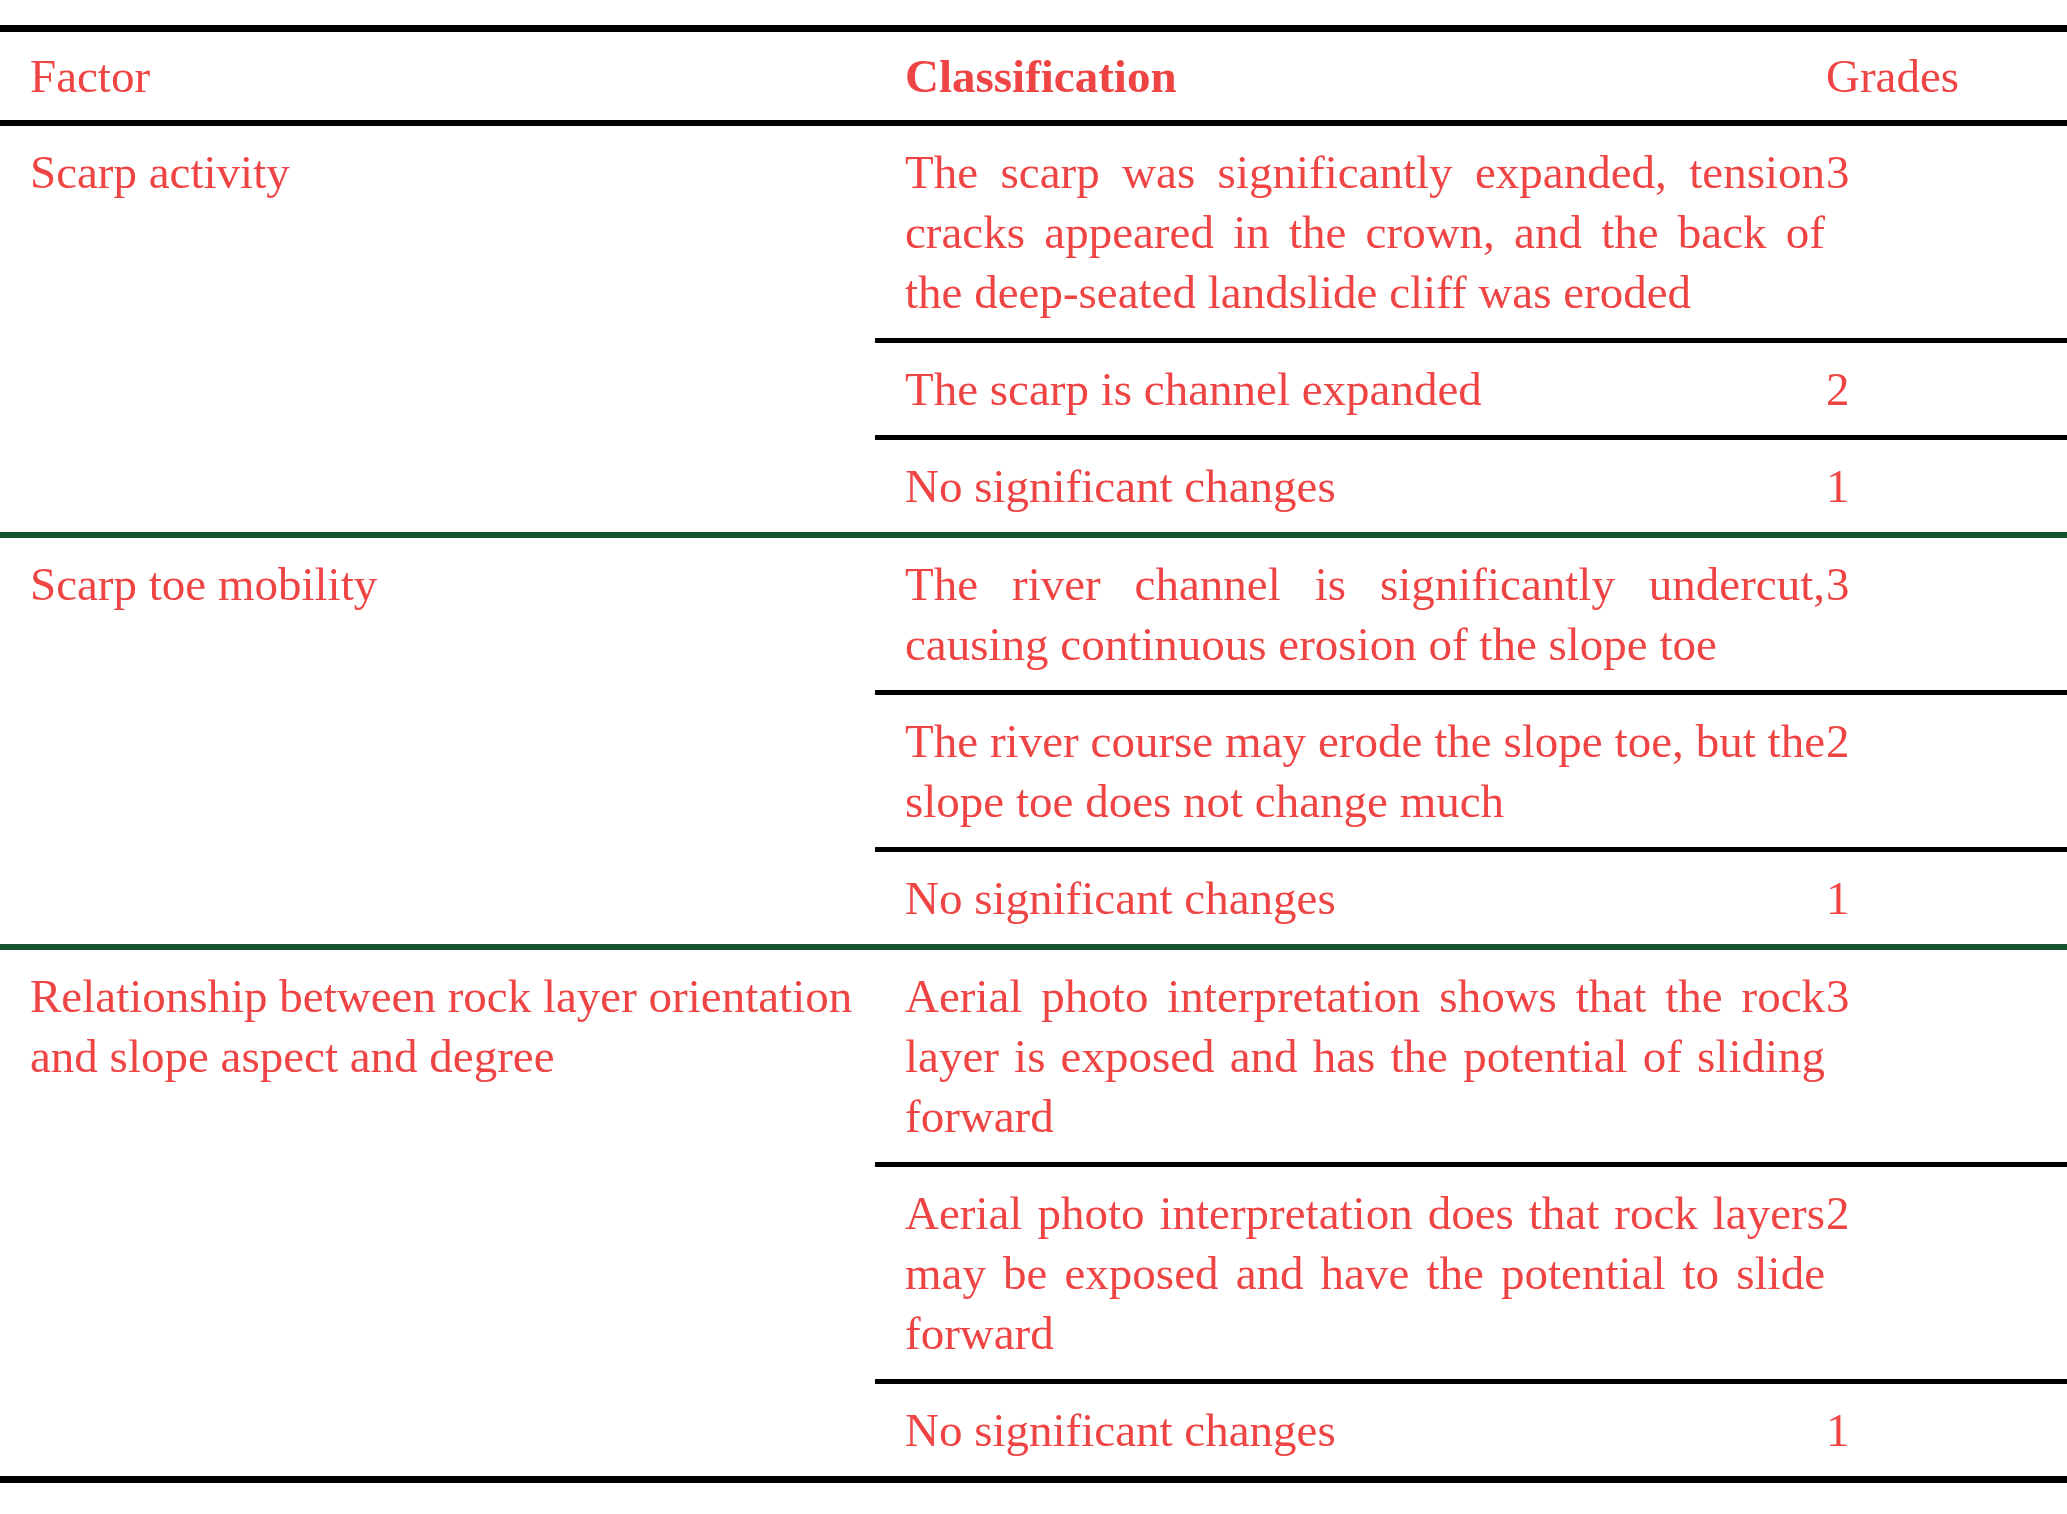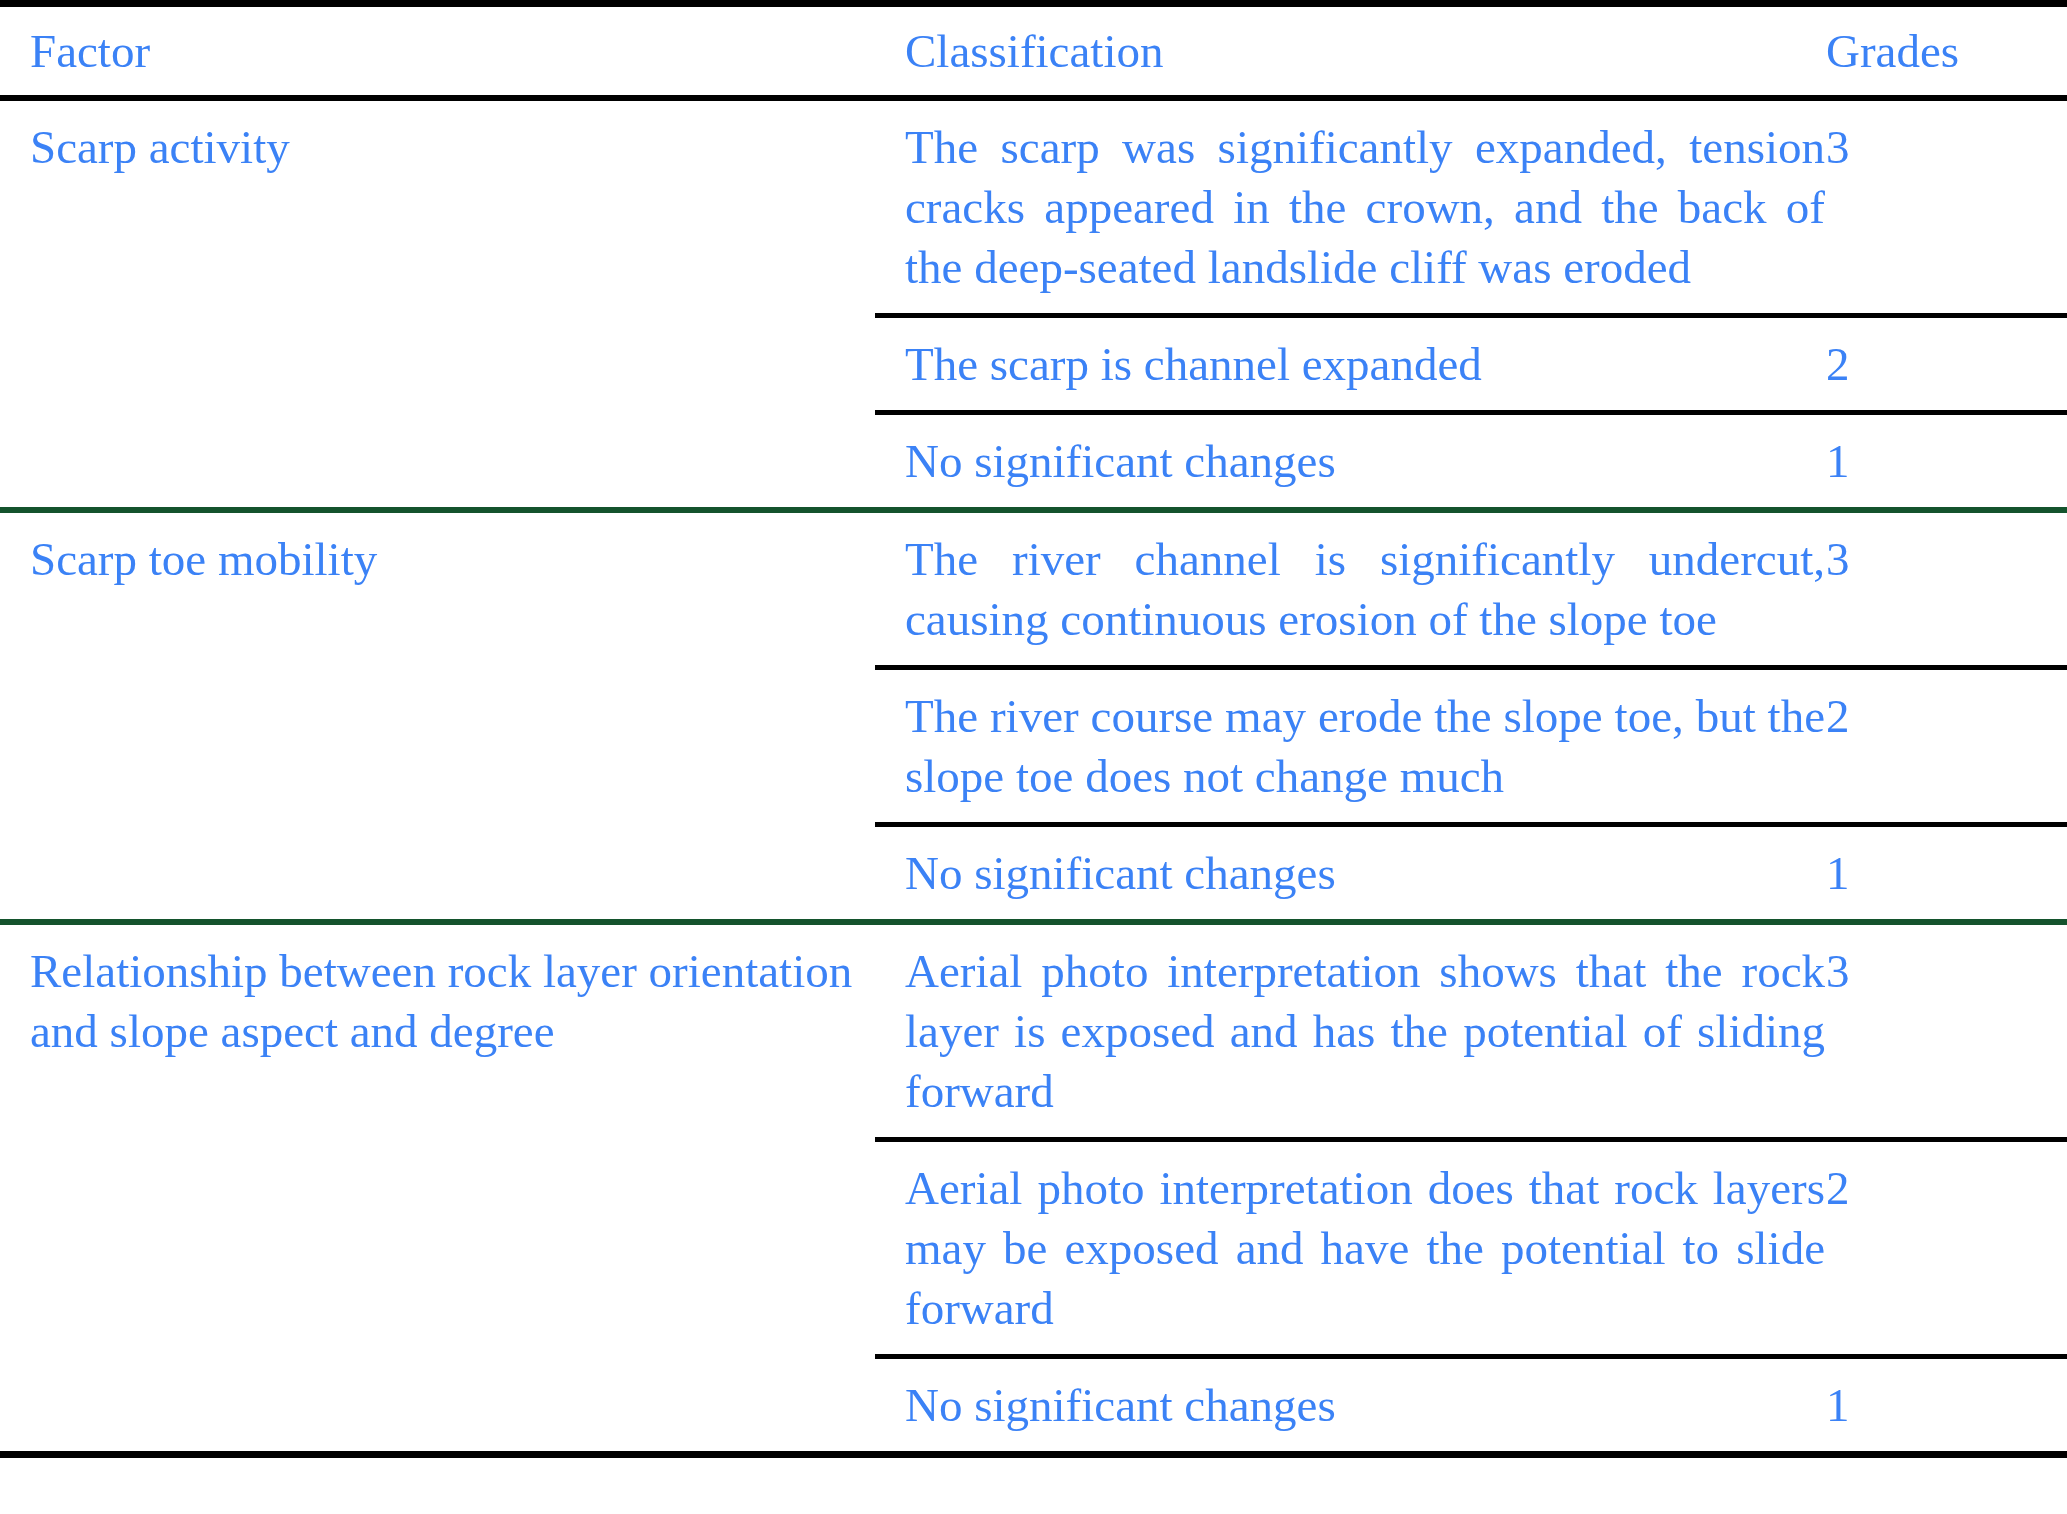--- a/index.html
+++ b/index.html
@@ -10,26 +10,27 @@
   .page {
     width: 2067px;
     min-height: 1514px;
     background: #ffffff;
     box-sizing: border-box;
   }
   table.paper-table {
     border-collapse: collapse;
     table-layout: fixed;
     width: 2067px;
-    color: #3b82f6;
+    color: #ef4444;
     font-family: "Liberation Serif", "DejaVu Serif", serif;
     font-size: 47px;
     line-height: 60px;
     border-top: 7px solid #000000;
     border-bottom: 7px solid #000000;
+    margin-top: 25px;
   }
   col.w1 { width: 875px; }
   col.w2 { width: 950px; }
   col.w3 { width: 242px; }
 
   th, td {
     vertical-align: top;
     font-weight: normal;
     padding-top: 16px;
     padding-bottom: 16px;
@@ -47,21 +48,21 @@
     padding-right: 20px;
     text-align: left;
   }
   .c2 {
     padding-left: 30px;
     padding-right: 0;
     text-align: justify;
     hyphens: manual;
     -webkit-hyphens: manual;
   }
-  th.c2 { text-align: left; }
+  th.c2 { text-align: left; font-weight: bold; }
   .c3 {
     padding-right: 34px;
     text-align: left;
   }
   td.sub { border-top: 5px solid #000000; }
 </style>
 </head>
 <body>
 
 <div class="page">

